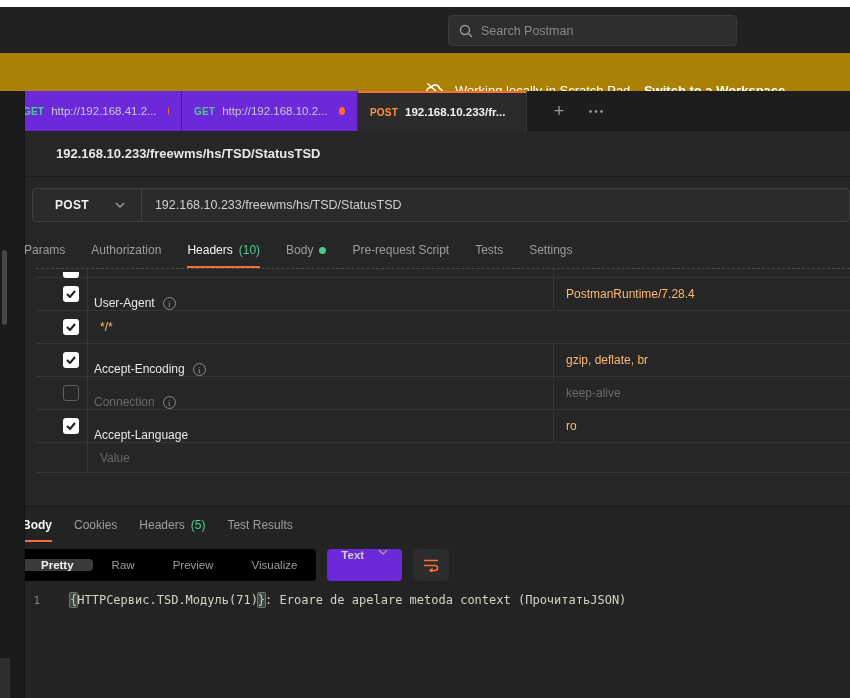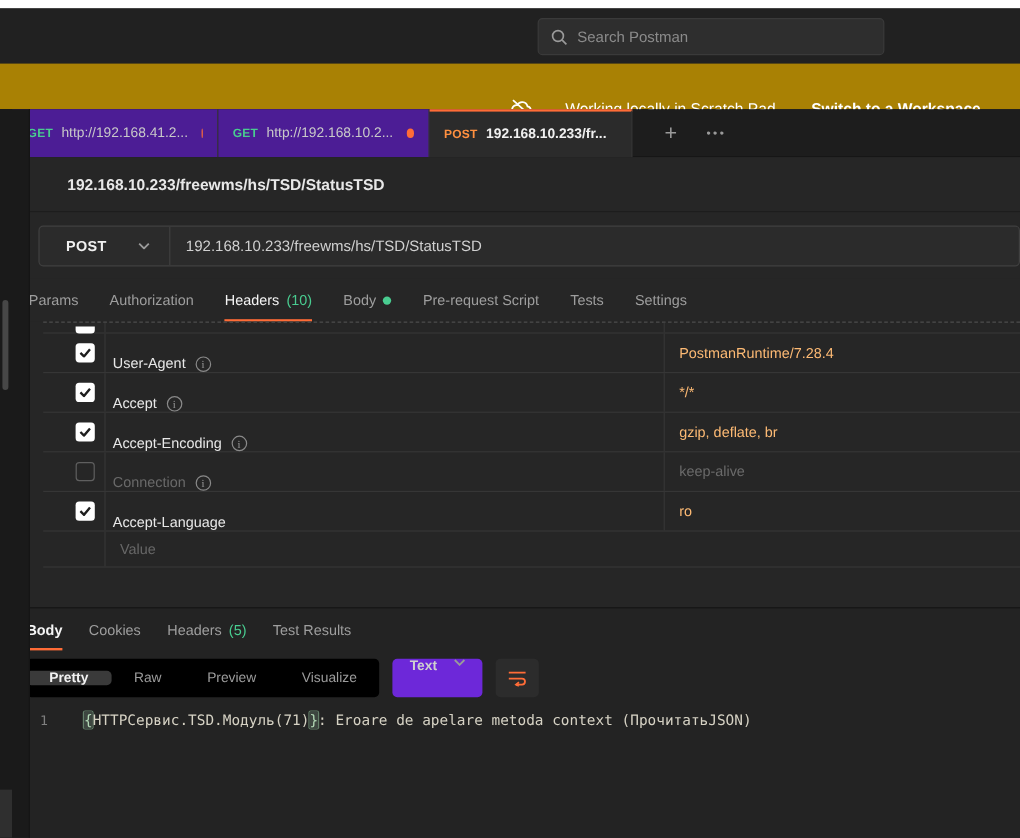--- a/index.html
+++ b/index.html
@@ -14,29 +14,29 @@
                 background:#2e2e2e; border:1px solid #3a3a3a; border-radius:4px;
                 display:flex; align-items:center; padding:0 10px; gap:8px; }
   #search-box svg { flex:0 0 auto; }
   #search-input { background:transparent; border:none; outline:none; color:#bdbdbd;
                   font-size:12.5px; width:100%; font-family:"Liberation Sans",sans-serif; }
   #search-input::placeholder { color:#8b8b8b; }
 
   
   #banner { left:0; top:53px; width:850px; height:38px; background:#a98104;
             display:flex; align-items:center; }
-  #banner-content { position:absolute; left:425px; display:flex; align-items:center; gap:26px;margin-top:36px; }
+  #banner-content { position:absolute; left:425px; display:flex; align-items:center; gap:10px;margin-top:36px; }
   #banner-message { color:#ffffff; font-size:13px; }
   #banner-action { color:#ffffff; font-size:13px; font-weight:bold; cursor:pointer; }
 
   
   #tabstrip { left:0; top:91px; width:850px; height:40px; background:#1d1d1d;
               border-bottom:1px solid #161616; display:flex; }
   .rtab { position:absolute; top:0; height:40px; display:flex; align-items:center;
-          gap:7px; padding:0 12px; background:#4c1d95; border-right:1px solid #343434;
+          gap:7px; padding:0 12px; background:#6d28d9; border-right:1px solid #343434;
           cursor:pointer; }
   .rtab .m { font-size:10px; font-weight:bold; letter-spacing:.2px; }
   .rtab .m.get { color:#49cc90; }
   .rtab .m.post { color:#ff9040; }
   .rtab .lbl { font-size:11.5px; color:#c9c9c9; }
   .rtab .dot { width:8px; height:8px; border-radius:50%; background:#ff6c37; margin-left:4px; }
   .rtab.active { background:#2b2b2b; border-top:2px solid #ff6c37; }
   #tab-1 { left:10px;  width:172px; border-left:1px solid #343434; }
   #tab-2 { left:182px; width:176px; }
   #tab-3 { left:358px; width:169px; }
@@ -249,24 +249,20 @@
   </div>
 
   <div class="hrow">
     <div class="cb-cell">
         <span class="checkbox">
       <svg width="10" height="8" viewBox="0 0 10 8">
         <polyline points="1,4 4,7 9,1" fill="none" stroke="#1e1e1e" stroke-width="2"></polyline>
           </svg>
         </span>
       </div>
-    <div class="key-cell">
-      <span class="key-text">Accept</span>
-      <span class="info-icon"></span>
-    </div>
     <div class="val-cell">
         <span class="val-text">*/*</span>
       </div>
   </div>
 
   <div class="hrow">
     <div class="cb-cell">
         <span class="checkbox">
       <svg width="10" height="8" viewBox="0 0 10 8">
         <polyline points="1,4 4,7 9,1" fill="none" stroke="#1e1e1e" stroke-width="2"></polyline>

